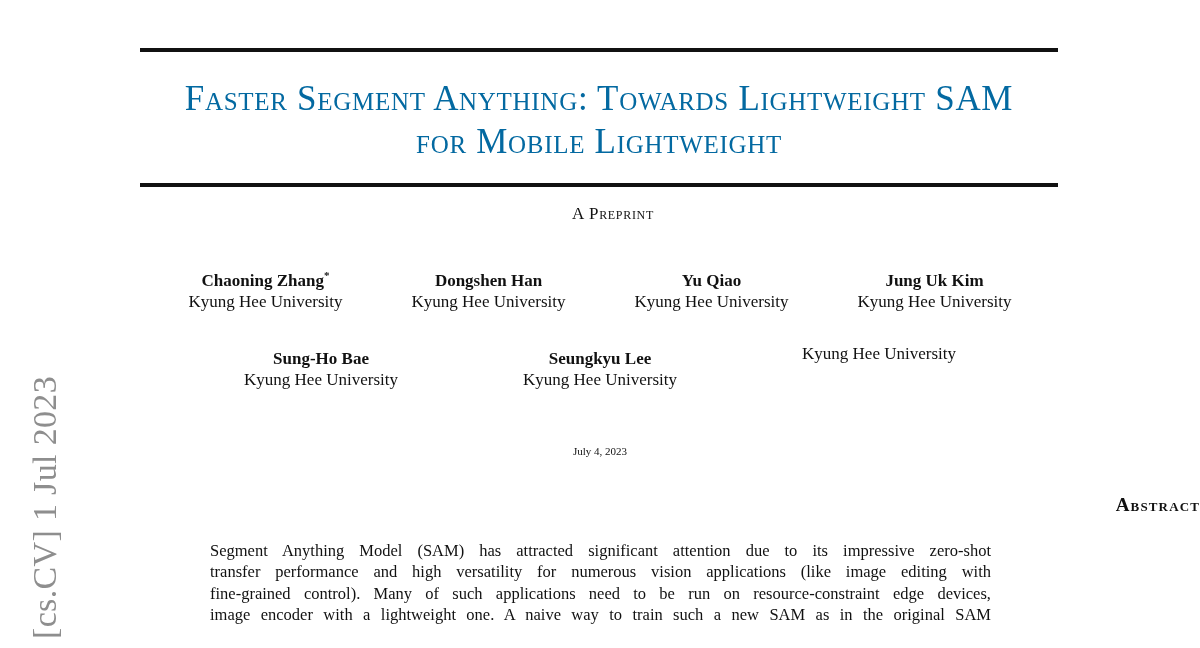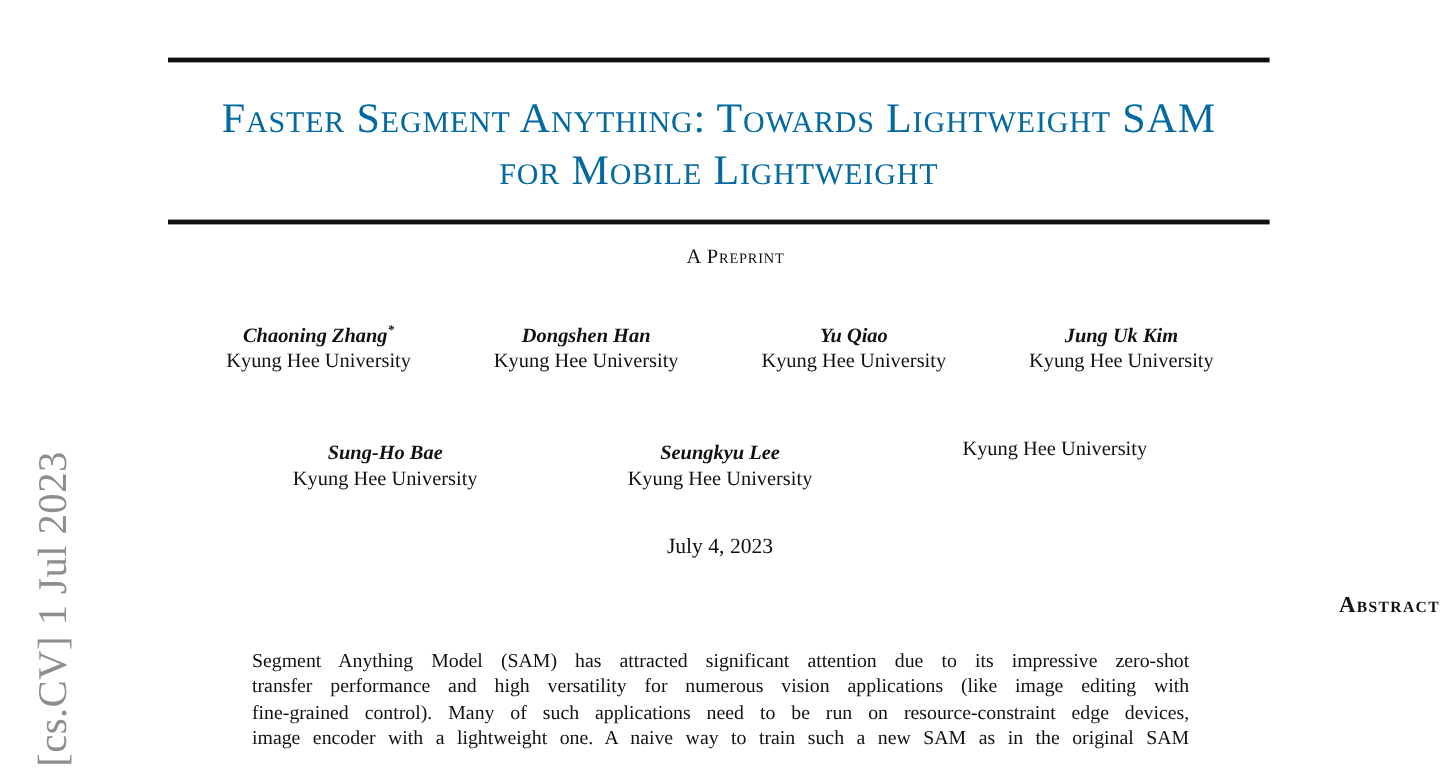--- a/index.html
+++ b/index.html
@@ -50,37 +50,37 @@
     margin-left: 13px;
   }
   .author-row {
     position: absolute;
     left: 0;
     width: 1200px;
     display: flex;
     justify-content: center;
   }
   .author-row-1 { top: 265px; gap: 57px; }
-  .author-row-2 { top: 343px; gap: 113px; margin-top: 20px; }
+  .author-row-2 { top: 343px; gap: 113px; }
   .author-cell {
     min-width: 166px;
     text-align: center;
     font-size: 17px;
     line-height: 21px;
   }
-  .author-name { font-weight: bold; white-space: nowrap; font-style: italic; }
+  .author-name { font-weight: bold; white-space: nowrap; }
   .author-name sup { font-size: 11px; }
   .author-affil { white-space: nowrap; }
   .date-line {
     position: absolute;
     top: 445px;
     left: 0;
     width: 1200px;
     text-align: center;
-    font-size: 18px;
+    font-size: 11px;
   }
   .abstract-heading {
     position: absolute;
     top: 494px;
     left: 0;
     width: 1200px;
     text-align: right;
     font-variant: small-caps;
     font-weight: bold;
     font-size: 19px;

